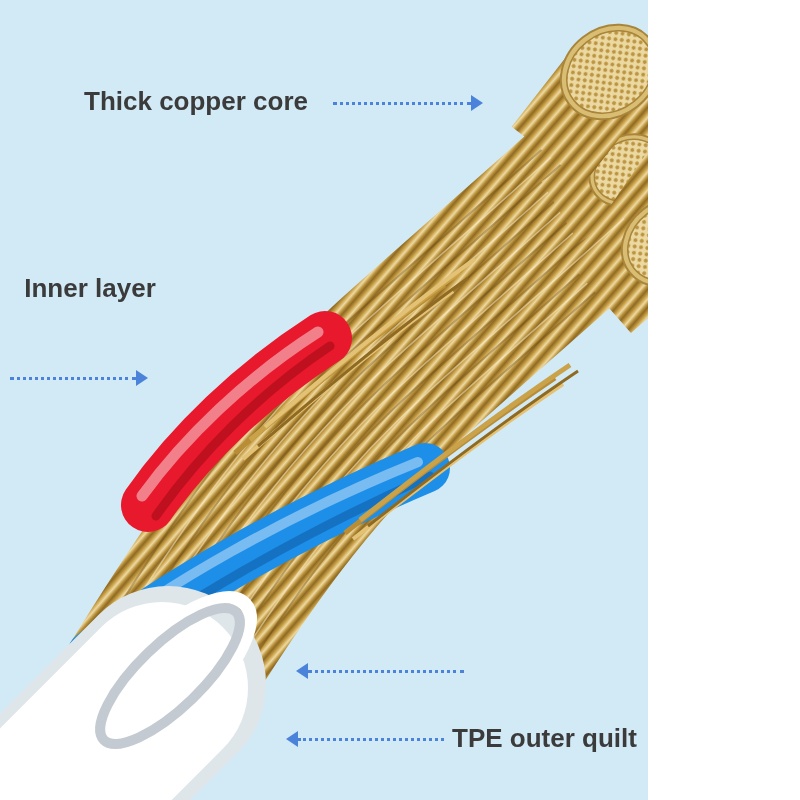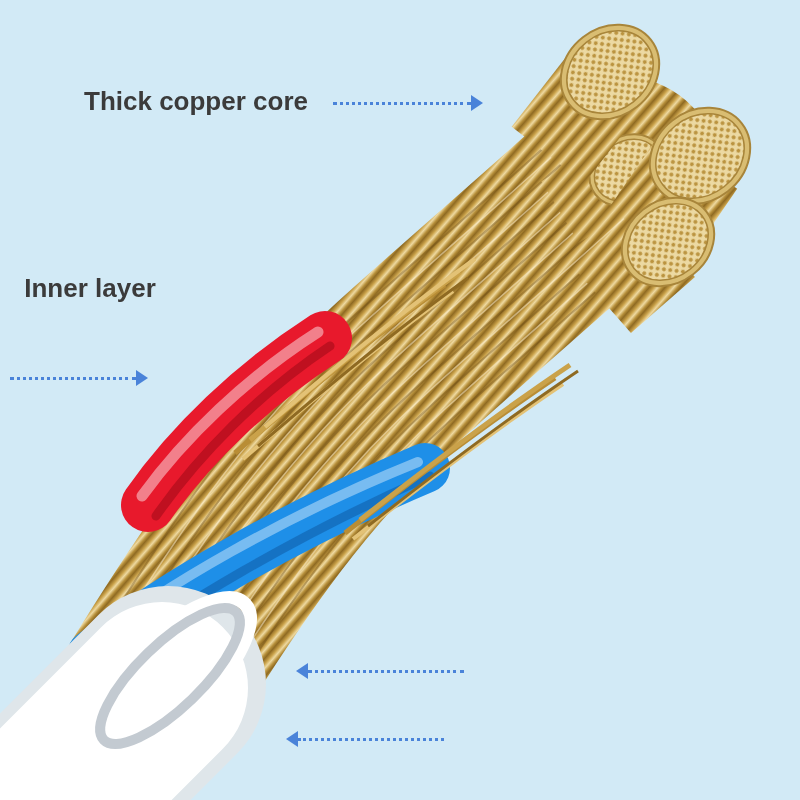--- a/index.html
+++ b/index.html
@@ -1,18 +1,18 @@
 <!DOCTYPE html>
 <html style="--background: #d2eaf6; --label-text: #3b3b3b; --arrow: #4a83d9; --copper-strand: #caa24a; --copper-face: #ecd9a2; --red-wire: #e8192c; --blue-wire: #1e8fe8; --sheath-white: #ffffff; --foil-gray: #c3cad1;"><head>
 <meta charset="utf-8">
 <style>
   html,body{margin:0;padding:0;}
   .stage{
     position:relative;
-    width:800px;height:800px;
+    width:648px;height:800px;
     overflow:hidden;
     background:var(--background,#d2eaf6);
     font-family:"Liberation Sans",sans-serif;
   }
   .label{
     position:absolute;
     font-weight:bold;
     font-size:26px;
     line-height:1.25;
     color:var(--label-text,#3b3b3b);
@@ -144,18 +144,19 @@
   <div class="arrow right" style="left:10px;top:370px;width:138px;">
     <span class="dots"></span>
     <span class="head"></span>
   </div>
 
   <div class="arrow left" style="left:296px;top:663px;width:168px;">
     <span class="head"></span>
     <span class="dots"></span>
   </div>
 
+  <div class="label" style="left:452px;top:722px;">TPE outer quilt</div>
   <div class="arrow left" style="left:286px;top:731px;width:158px;">
     <span class="head"></span>
     <span class="dots"></span>
   </div>
 
 </div>
 
 </body></html>

